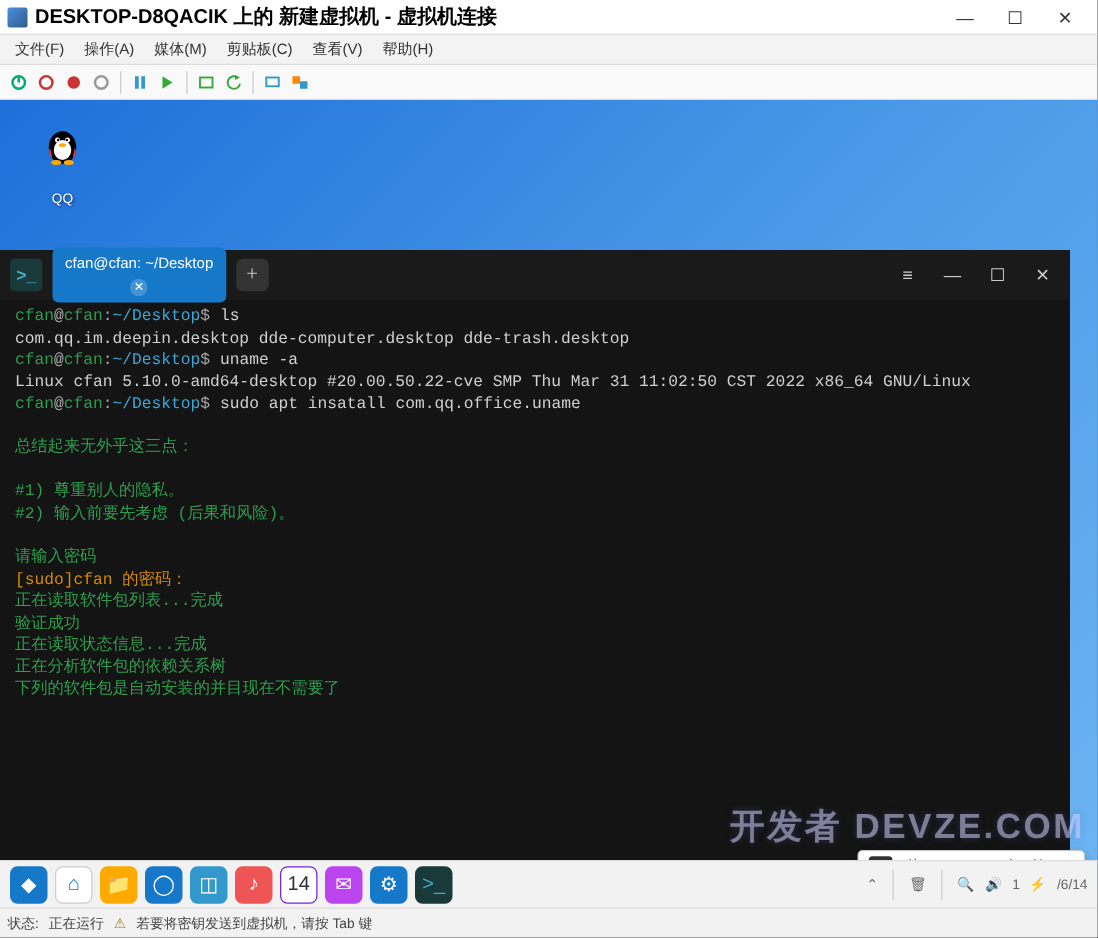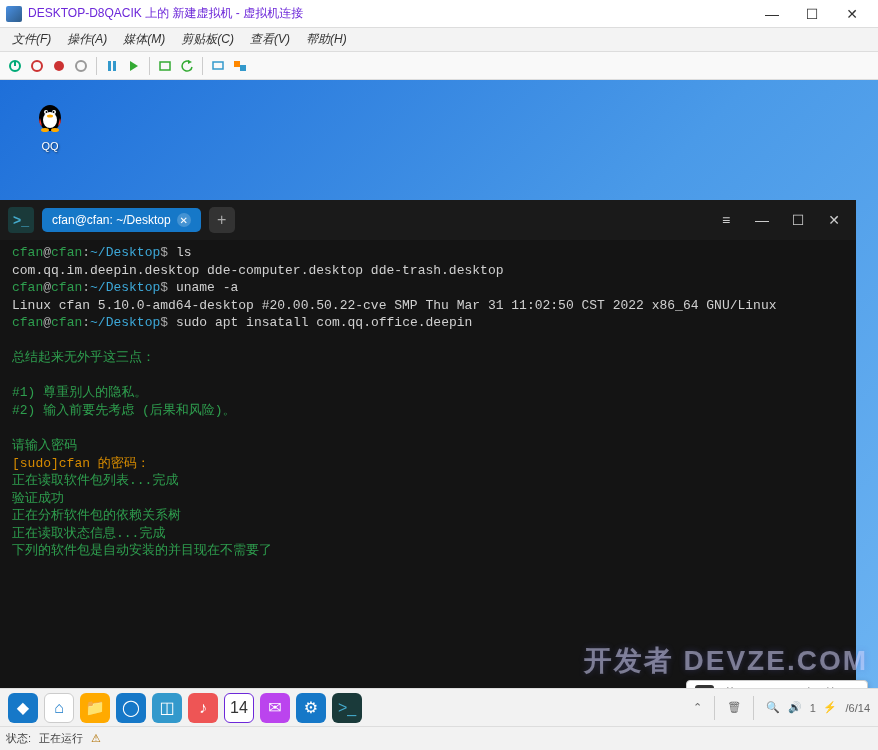--- a/index.html
+++ b/index.html
@@ -1,46 +1,46 @@
 <!DOCTYPE html>
 <html><head>
 <meta charset="utf-8">
 <style>
 * { margin: 0; padding: 0; box-sizing: border-box; }
 body { font-family: "Microsoft YaHei", "Segoe UI", sans-serif; font-size: 12px; background: #fff; width: 878px; height: 750px; overflow: hidden; position: relative; }
 
 
 .titlebar { height: 28px; background: #fff; display: flex; align-items: center; padding: 0 6px; border-bottom: 1px solid #ddd; }
 .titlebar-icon { width: 16px; height: 16px; background: linear-gradient(135deg,#4a90e2,#2e5c8a); margin-right: 6px; border-radius: 2px; }
-.titlebar-text { flex: 1; font-size: 12px; color: #6d28d9; }
+.titlebar-text { flex: 1; font-size: 16px; color: #000000; font-weight: bold; }
 .win-controls { display: flex; gap: 0; }
 .win-btn { width: 40px; height: 26px; display: flex; align-items: center; justify-content: center; font-size: 14px; color: #333; }
 
 
-.menubar { height: 24px; background: #f3f3f3; display: flex; align-items: center; padding: 0 4px; border-bottom: 1px solid #ddd; font-style: italic; }
+.menubar { height: 24px; background: #f3f3f3; display: flex; align-items: center; padding: 0 4px; border-bottom: 1px solid #ddd; }
 .menu-item { padding: 3px 8px; font-size: 12px; color: #333; }
 
 
 .toolbar { height: 28px; background: #f9f9f9; display: flex; align-items: center; padding: 0 6px; gap: 4px; border-bottom: 1px solid #ddd; }
 .tool-btn { width: 18px; height: 18px; display: flex; align-items: center; justify-content: center; }
 .tool-sep { width: 1px; height: 18px; background: #ccc; margin: 0 2px; }
 
 
 .desktop-area { height: 630px; background: linear-gradient(135deg, #1e6fd9 0%, #4a9ae8 50%, #6db4f2 100%); position: relative; overflow: hidden; }
 
 
 .desktop-icon { position: absolute; top: 18px; left: 32px; text-align: center; color: #fff; font-size: 11px; }
 .desktop-icon svg { width: 36px; height: 36px; }
-.desktop-icon-label { margin-top: 4px; text-shadow: 1px 1px 2px rgba(0,0,0,0.6); }
+.desktop-icon-label { margin-top: 16px; text-shadow: 1px 1px 2px rgba(0,0,0,0.6); }
 
 
 .terminal-window { position: absolute; top: 120px; left: 0; width: 856px; height: 510px; background: #141414; display: flex; flex-direction: column; border-radius: 6px 6px 0 0; }
 .term-header { height: 40px; background: #1a1a1a; display: flex; align-items: center; padding: 0 8px; gap: 8px; }
 .term-logo { width: 26px; height: 26px; background: #1a3a3a; border-radius: 4px; display: flex; align-items: center; justify-content: center; color: #4ac; font-size: 14px; font-weight: bold; }
-.term-tab { background: #1678c8; color: #fff; padding: 5px 10px; border-radius: 5px; font-size: 12px; display: flex; align-items: center; gap: 6px; }
+.term-tab { background: #1678c8; color: #fff; padding: 5px 10px; border-radius: 5px; font-size: 12px; display: flex; align-items: center; gap: 6px; flex-direction: column; }
 .term-tab-close { width: 14px; height: 14px; border-radius: 50%; background: rgba(255,255,255,0.2); display: flex; align-items: center; justify-content: center; font-size: 10px; }
 .term-newtab { width: 26px; height: 26px; background: #333; border-radius: 5px; display: flex; align-items: center; justify-content: center; color: #aaa; font-size: 16px; }
 .term-spacer { flex: 1; }
 .term-winbtn { width: 28px; height: 28px; display: flex; align-items: center; justify-content: center; color: #ccc; font-size: 14px; }
 
 .term-body { flex: 1; padding: 4px 12px; font-family: "Consolas", "Courier New", monospace; font-size: 13px; line-height: 1.35; color: #3e9; overflow: hidden; }
 .p-user { color: #2e9e4e; }
 .p-at { color: #aaa; }
 .p-host { color: #2e9e4e; }
 .p-path { color: #3da8d8; }
@@ -179,33 +179,33 @@
       <div class="term-winbtn">≡</div>
       <div class="term-winbtn">—</div>
       <div class="term-winbtn">☐</div>
       <div class="term-winbtn">✕</div>
     </div>
     <div class="term-body" id="term-body">
         <div><span class="p-user">cfan</span><span class="p-at">@</span><span class="p-host">cfan</span><span class="p-sym">:</span><span class="p-path">~/Desktop</span><span class="p-sym">$</span> <span class="p-cmd">ls</span></div>
         <div class="t-out">com.qq.im.deepin.desktop  dde-computer.desktop  dde-trash.desktop</div>
         <div><span class="p-user">cfan</span><span class="p-at">@</span><span class="p-host">cfan</span><span class="p-sym">:</span><span class="p-path">~/Desktop</span><span class="p-sym">$</span> <span class="p-cmd">uname -a</span></div>
         <div class="t-out">Linux cfan 5.10.0-amd64-desktop #20.00.50.22-cve SMP Thu Mar 31 11:02:50 CST 2022 x86_64 GNU/Linux</div>
-        <div><span class="p-user">cfan</span><span class="p-at">@</span><span class="p-host">cfan</span><span class="p-sym">:</span><span class="p-path">~/Desktop</span><span class="p-sym">$</span> <span class="p-cmd">sudo apt insatall com.qq.office.deepin</span></div>
+        <div><span class="p-user">cfan</span><span class="p-at">@</span><span class="p-host">cfan</span><span class="p-sym">:</span><span class="p-path">~/Desktop</span><span class="p-sym">$</span> <span class="p-cmd">sudo apt insatall com.qq.office.uname</span></div>
         <div>&nbsp;</div>
         <div class="t-g">总结起来无外乎这三点：</div>
         <div>&nbsp;</div>
         <div class="t-g">    #1) 尊重别人的隐私。</div>
         <div class="t-g">    #2) 输入前要先考虑 (后果和风险)。</div>
         <div>&nbsp;</div>
         <div class="t-g">请输入密码</div>
         <div class="t-o">[sudo]cfan 的密码：</div>
         <div class="t-g">正在读取软件包列表...完成</div>
         <div class="t-g">验证成功</div>
+        <div class="t-g">正在读取状态信息...完成</div>
         <div class="t-g">正在分析软件包的依赖关系树</div>
-        <div class="t-g">正在读取状态信息...完成</div>
         <div class="t-g">下列的软件包是自动安装的并目现在不需要了</div>
       </div>
   </div>
 
   <div class="ime-bar">
     <span class="ime-pin">拼</span>
     <span>英</span>
     <span>，。</span>
     <span>☻</span>
     <span>全</span>
@@ -237,13 +237,14 @@
     <span>1</span>
     <span>⚡</span>
     <span>/6/14</span>
   </div>
 </div>
 
 <div class="statusbar">
   <span>状态:</span>
   <span>正在运行</span>
   <span class="status-warn">⚠</span>
+  <span>若要将密钥发送到虚拟机，请按 Tab 键</span>
 </div>
 
 </body></html>

